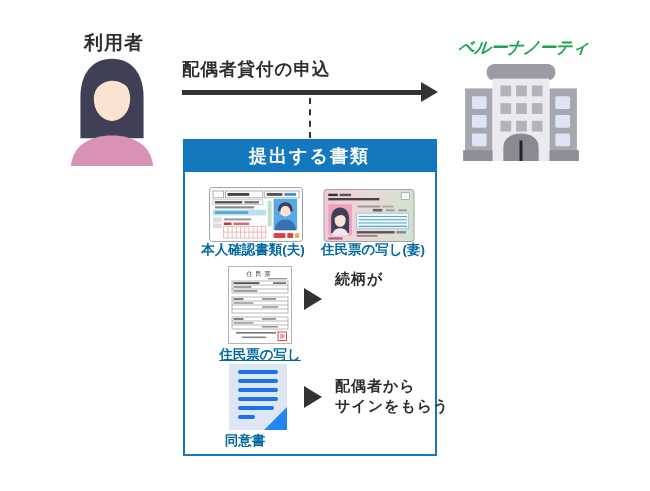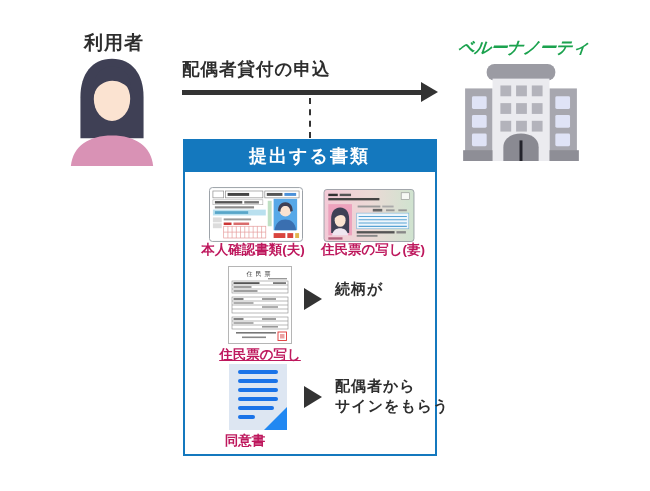--- a/index.html
+++ b/index.html
@@ -56,21 +56,21 @@
     position:absolute; left:-0.5px; top:-0.5px; width:250px; height:31px;
     background:#1478be; color:#ffffff;
     font-size:18px; font-weight:bold; letter-spacing:2px;
     text-align:center; line-height:31px;
   }
   .panel .abs { position:absolute; }
 
   .card1 { left:24px; top:46px; width:94px; height:55px; }
   .card2 { left:137px; top:48px; width:94px; height:53px; }
   .doc-label {
-    font-size:13.5px; font-weight:bold; color:#be185d; text-align:center;
+    font-size:13.5px; font-weight:bold; color:#0369a1; text-align:center;
     letter-spacing:0px; white-space:nowrap;
   }
   .label1 { left:4px; top:100px; width:128px; }
   .label2 { left:124px; top:100px; width:128px; }
 
   .resident-doc { left:43px; top:125px; width:64px; height:78px; }
   .label3 { left:13px; top:205px; width:124px;text-decoration:underline; }
 
   .consent-doc { left:44px; top:223px; width:58px; height:66px; }
   .label4 { left:6px; top:291px; width:108px; }
@@ -81,21 +81,21 @@
     border-top:11px solid transparent;
     border-bottom:11px solid transparent;
   }
   .pointer-row2 { left:119px; top:147px; }
   .pointer-row3 { left:119px; top:245px; }
 
   .note {
     font-size:15px; font-weight:bold; color:#2e2e2e;
     line-height:20px; letter-spacing:1px; white-space:nowrap;
   }
-  .note-row2 { left:150px; top:138px; }
+  .note-row2 { left:150px; top:128px; }
   .note-row3 { left:150px; top:235px; }
 </style>
 </head>
 <body>
 
 <div class="abs user-label">利用者</div>
 <svg class="abs person" viewBox="0 0 100 115">
   <path d="M50 3 C29 3 17 19 17 43 L17 86 L83 86 L83 43 C83 19 71 3 50 3 Z" fill="#3f4055"></path>
   <ellipse cx="50" cy="45" rx="19" ry="23" fill="#fbe3d1"></ellipse>
   <path d="M31 41 C29 18 40 11 50 11 C62 11 70 20 70 36 C62 27 52 24 44 27 C37 29.5 33 34 31 41 Z" fill="#3f4055"></path>

